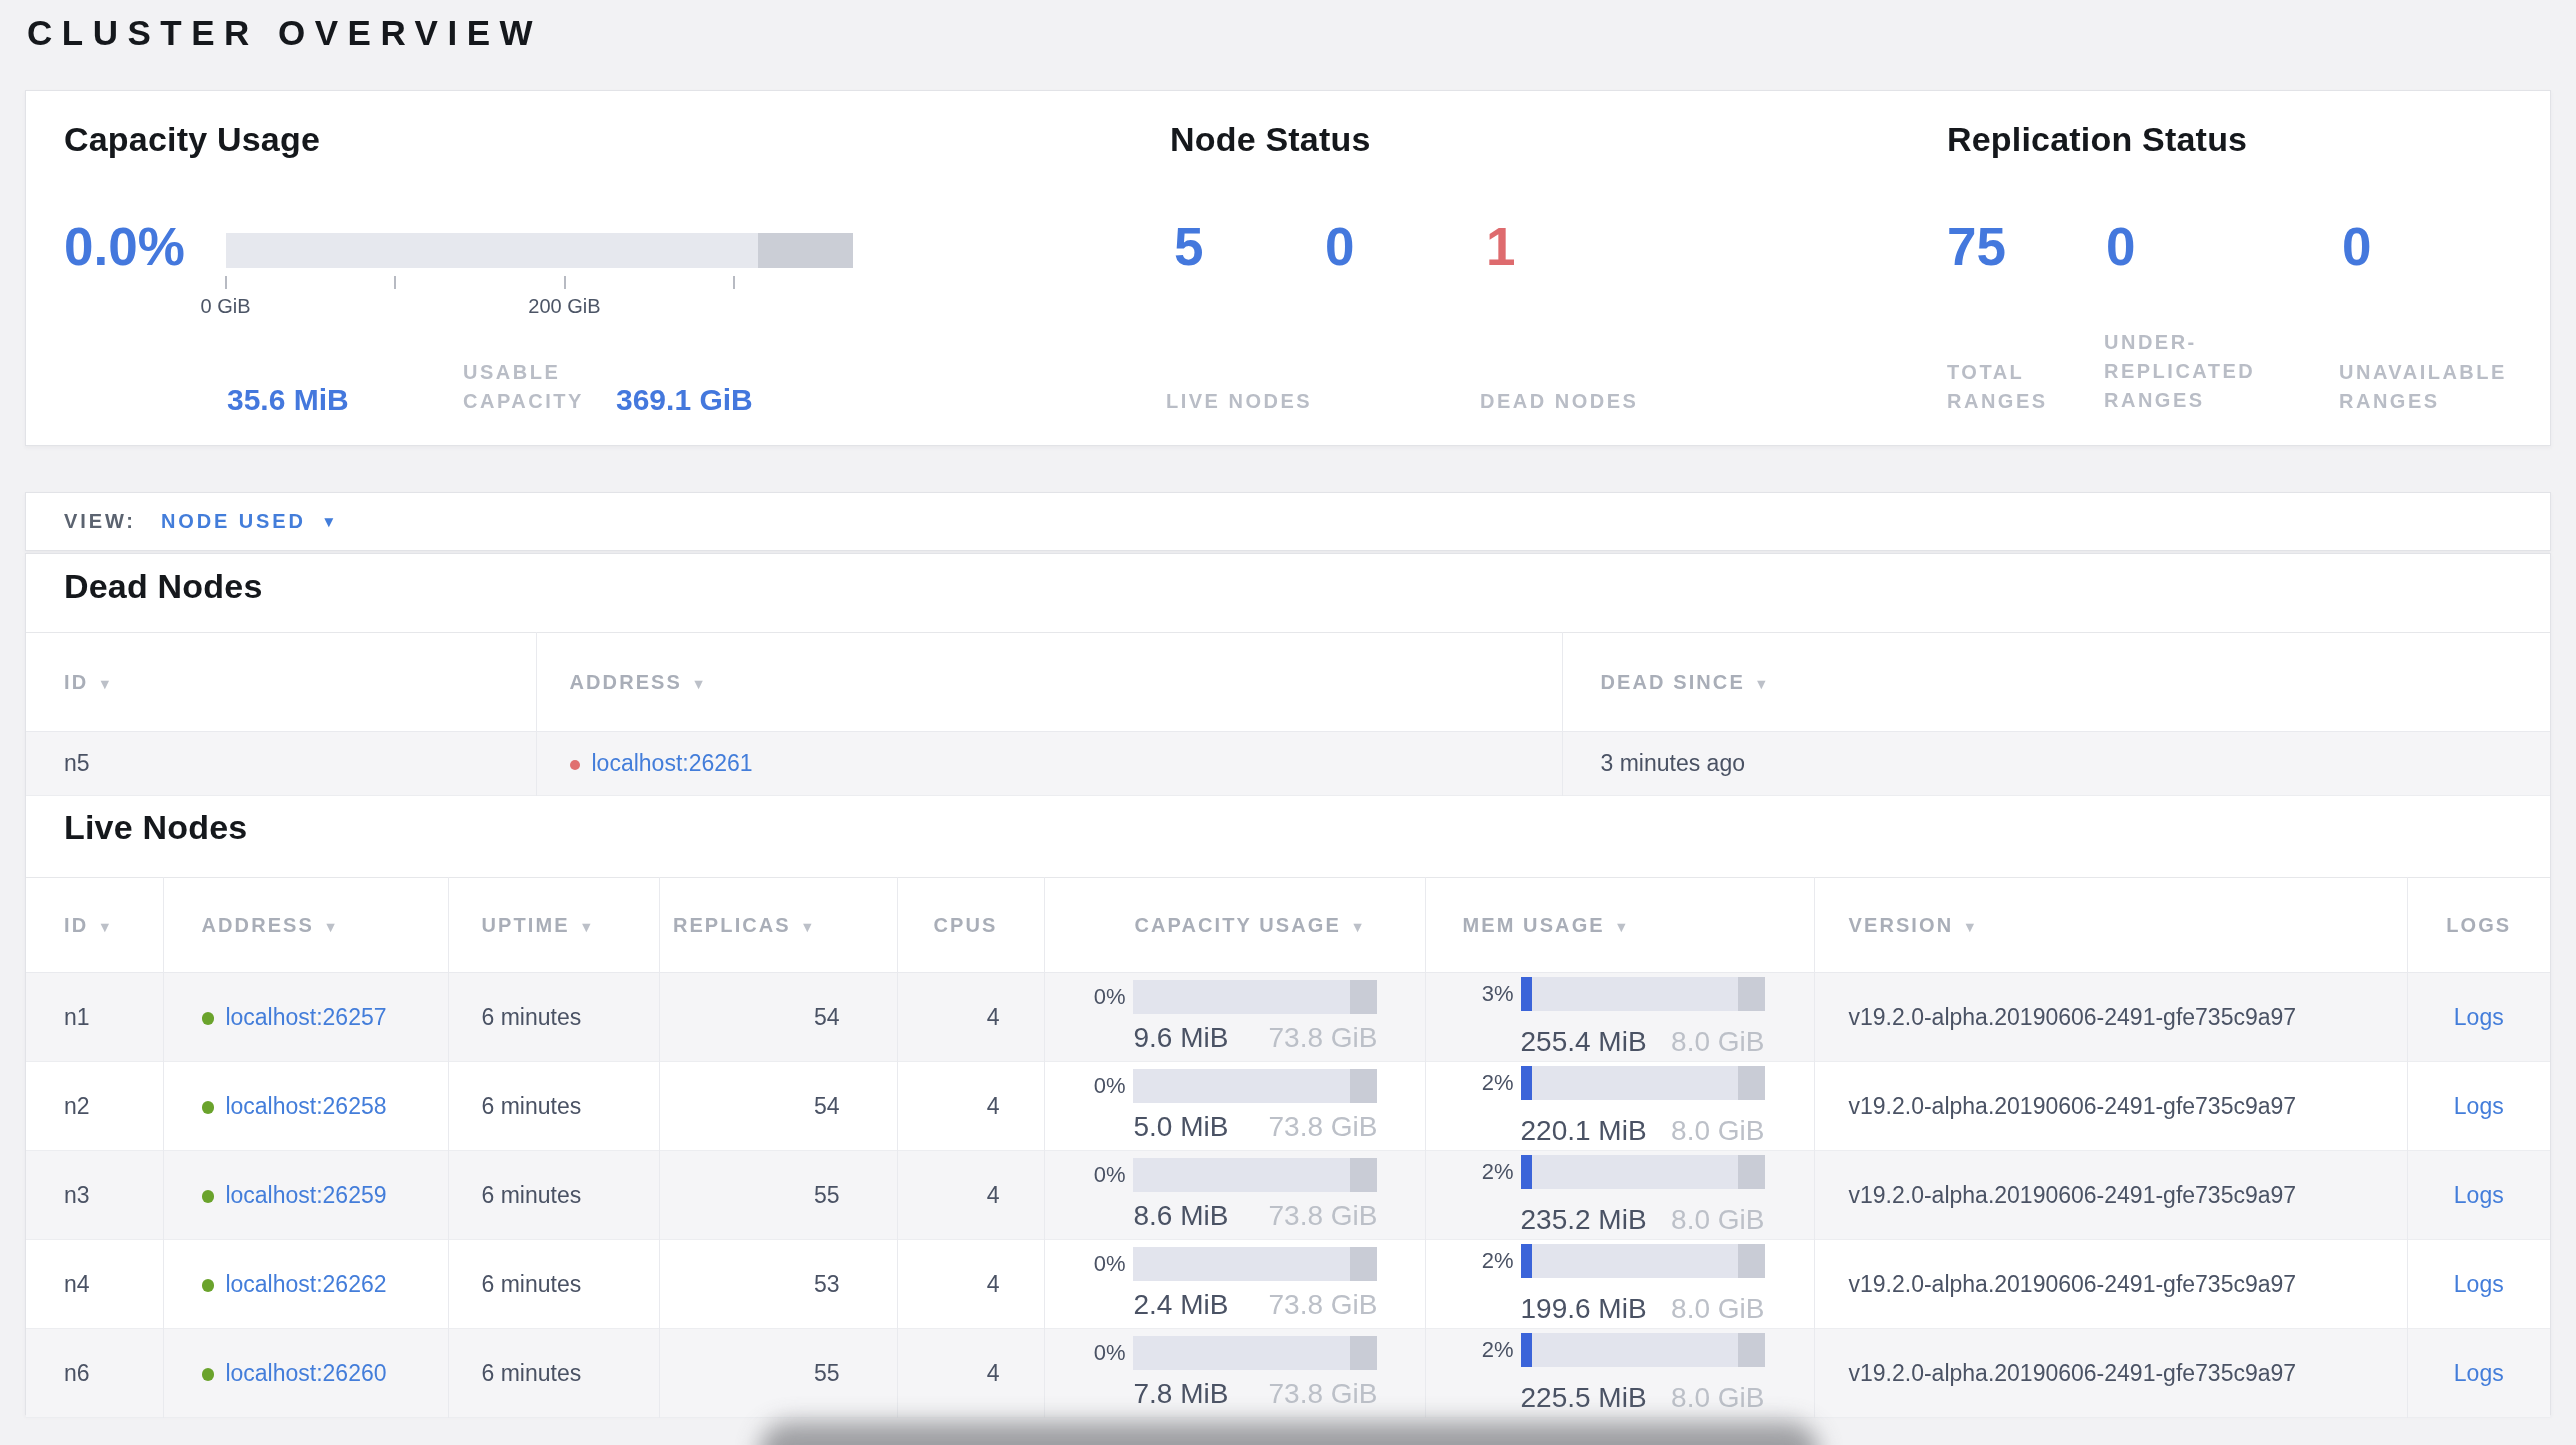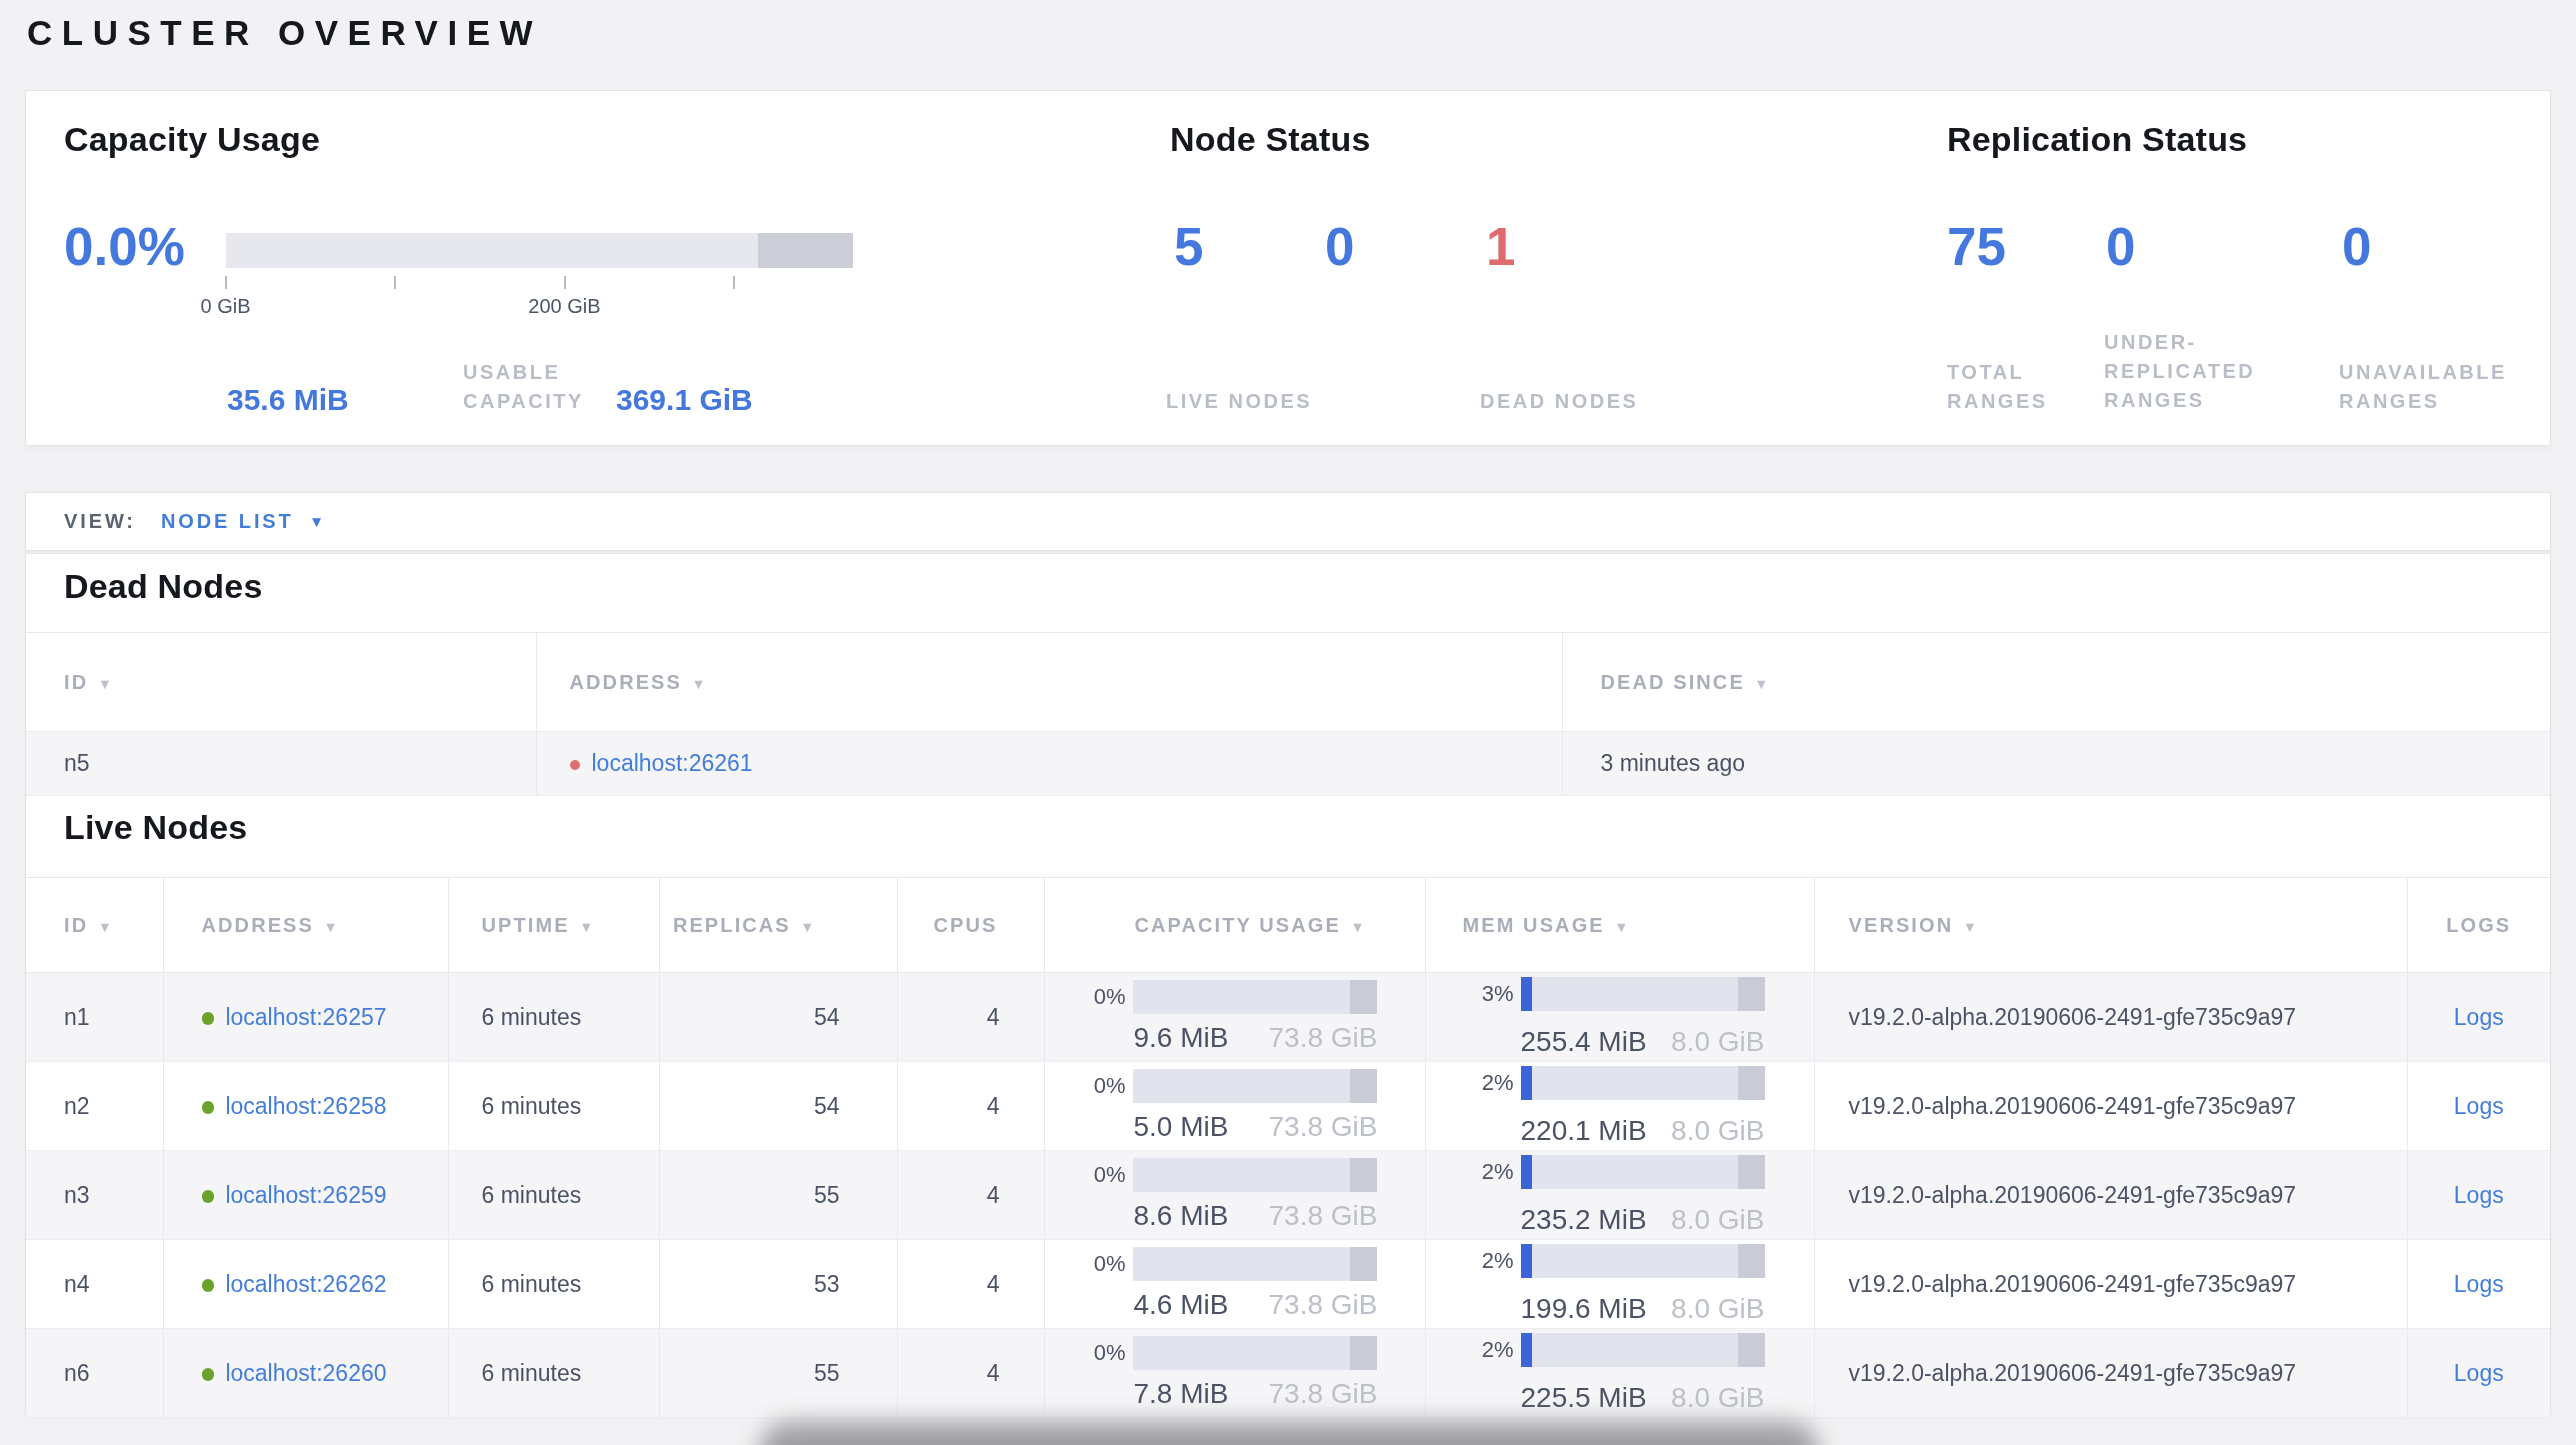--- a/index.html
+++ b/index.html
@@ -157,21 +157,21 @@
   <div class="bignum" style="left:1921px">75</div>
   <div class="bignum" style="left:2080px">0</div>
   <div class="bignum" style="left:2316px">0</div>
   <div class="slabel" style="left:1921px">TOTAL RANGES</div>
   <div class="slabel three" style="left:2078px">UNDER-REPLICATED RANGES</div>
   <div class="slabel wide" style="left:2313px">UNAVAILABLE RANGES</div>
 </section>
 
 <section class="panel viewbar">
   <span class="view-label">VIEW:</span>
-  <a class="view-selected">NODE LIST</a>
+  <a class="view-selected">NODE USED</a>
   <span class="view-caret">▼</span>
 </section>
 
 <section class="panel main">
   <h2 class="h-dead">Dead Nodes</h2>
 
   <table class="t-dead">
     <colgroup>
         <col style="width:510px">
         <col style="width:1026px">
@@ -338,21 +338,21 @@
         <td class="cpu-r">4</td>
         <td class="c-cap">
           <div class="ubar">
               <span class="upct">0%</span>
               <div class="btrack">
                 <div class="bfill"></div>
                 <div class="bcap"></div>
               </div>
             </div>
           <div class="uvals">
-              <span class="used">4.6 MiB</span>
+              <span class="used">2.4 MiB</span>
               <span class="total">73.8 GiB</span>
             </div>
         </td>
         <td class="c-mem">
           <div class="ubar">
               <span class="upct">2%</span>
               <div class="btrack">
                 <div class="bfill"></div>
                 <div class="bcap"></div>
               </div>

